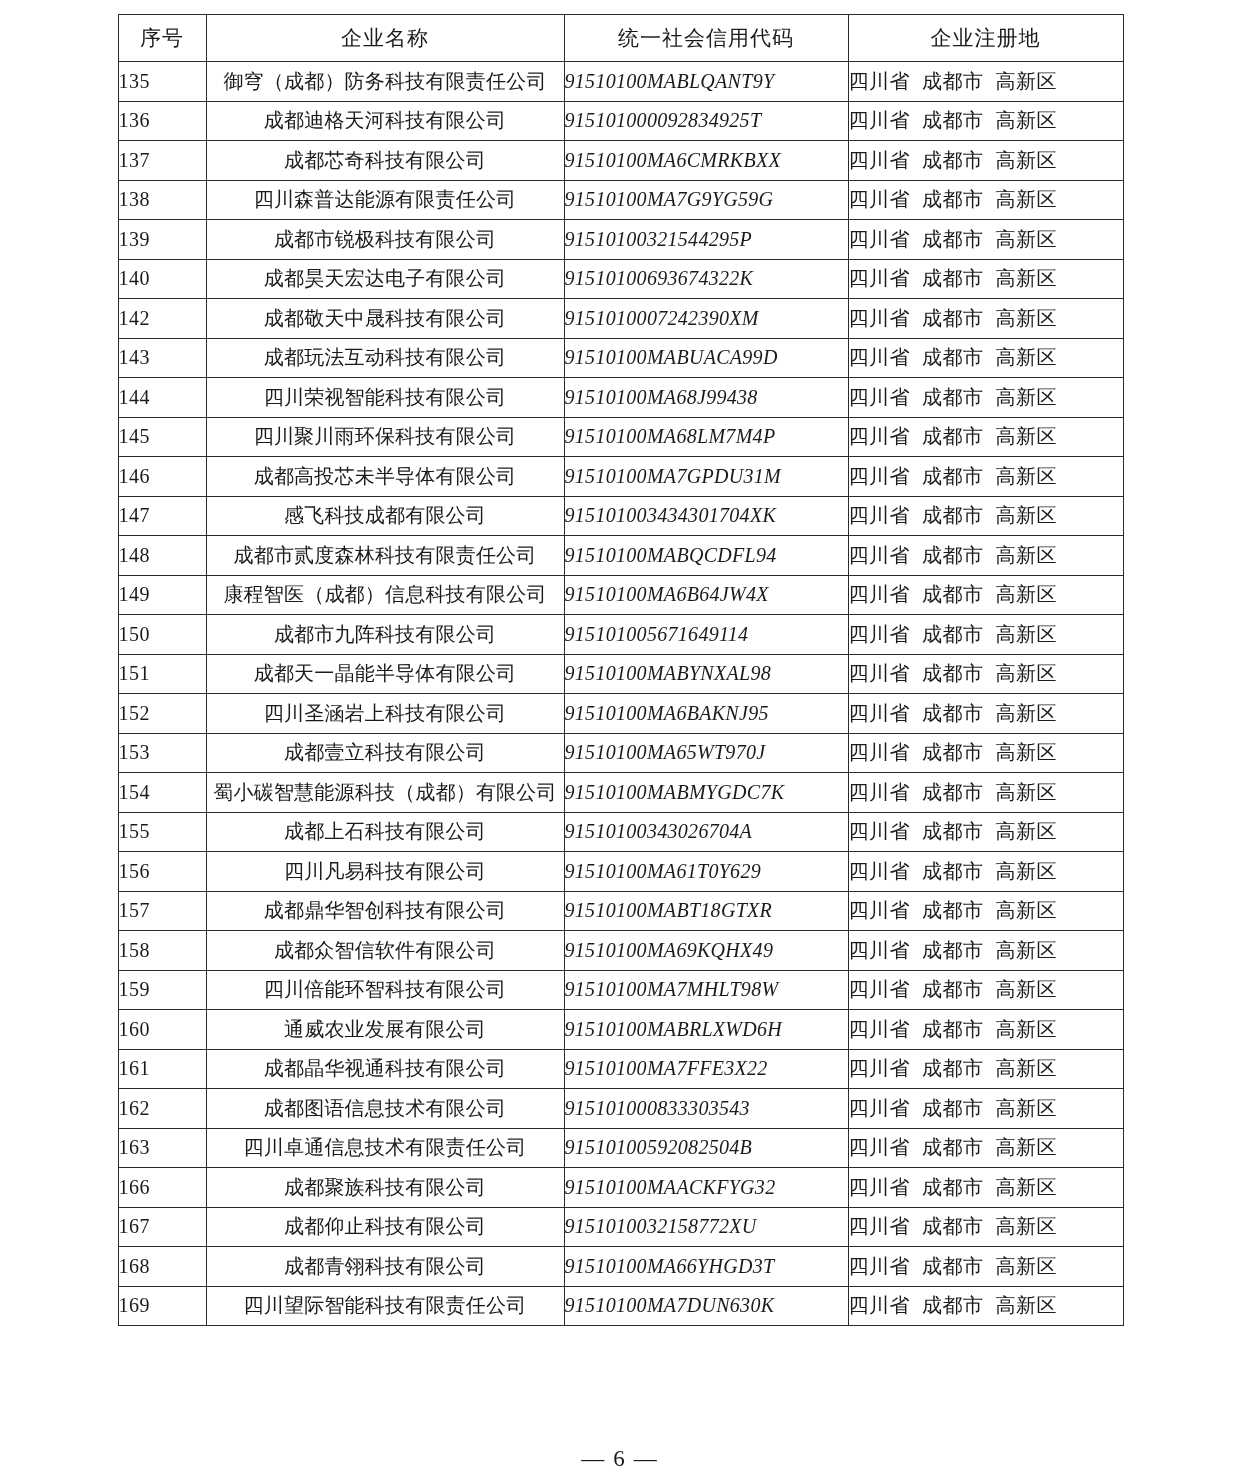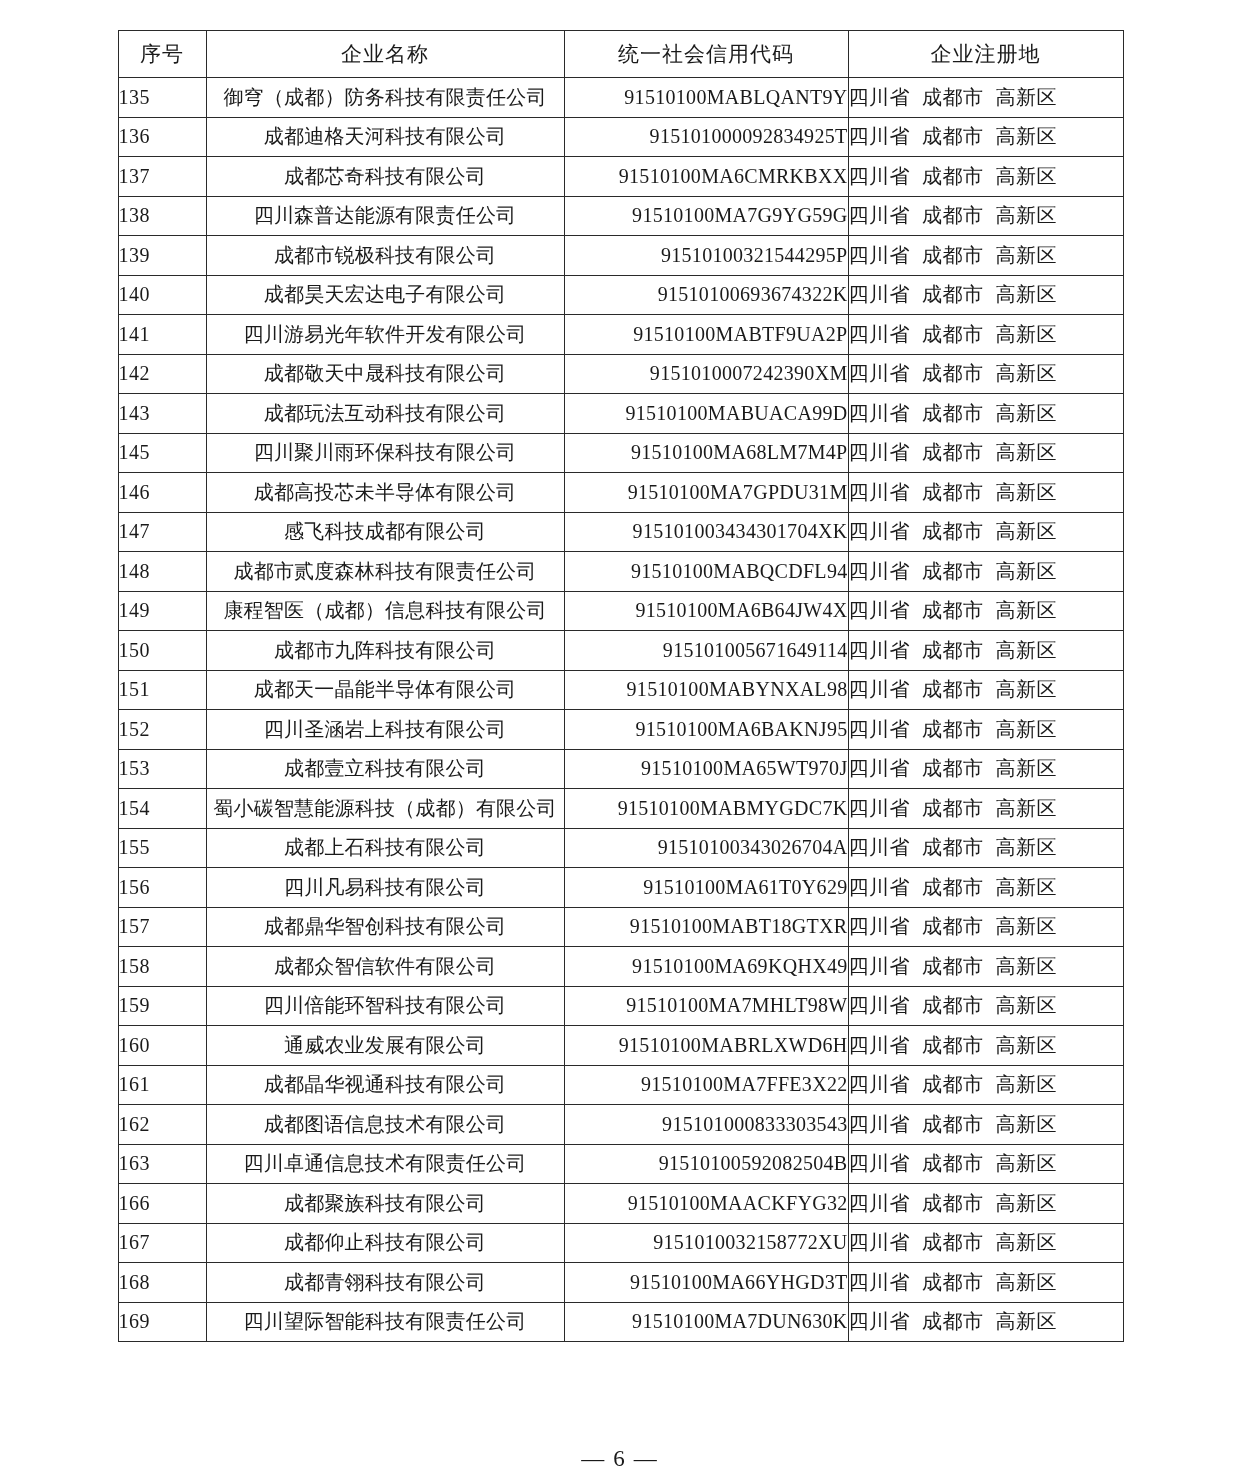--- a/index.html
+++ b/index.html
@@ -17,21 +17,21 @@
   }
   .page {
     width: 1241px;
     height: 1480px;
     position: relative;
     box-sizing: border-box;
     padding: 14px 0 0 0;
   }
   table.company-table {
     border-collapse: collapse;
-    margin: 16px auto;
+    margin: 0 auto;
     width: 1005px;
     table-layout: fixed;
   }
   table.company-table td,
   table.company-table th {
     border: 1px solid #2a2a2a;
     padding: 0;
     vertical-align: middle;
     font-weight: normal;
     background: #fff;
@@ -57,24 +57,25 @@
     font-family: "Liberation Serif", "DejaVu Serif", serif;
     font-size: 20px;
     letter-spacing: 0.5px;
   }
   td.name {
     text-align: center;
     padding-left: 10px;
     letter-spacing: 0.2px;
   }
   td.code {
-    text-align: right;
+    text-align: left;
     font-family: "Liberation Serif", "DejaVu Serif", serif;
     font-size: 20px;
     letter-spacing: 0.3px;
+    font-style: italic;
   }
   td.loc {
     letter-spacing: 0.5px;
   }
   td.loc .seg { display: inline-block; }
   td.loc .seg + .seg { margin-left: 12px; }
 
   .footer {
     position: absolute;
     left: 0;
@@ -138,38 +139,38 @@
           <td class="code">91510100321544295P</td>
           <td class="loc"><span class="seg">四川省</span><span class="seg">成都市</span><span class="seg">高新区</span></td>
         </tr>
         <tr>
           <td class="idx">140</td>
           <td class="name">成都昊天宏达电子有限公司</td>
           <td class="code">91510100693674322K</td>
           <td class="loc"><span class="seg">四川省</span><span class="seg">成都市</span><span class="seg">高新区</span></td>
         </tr>
         <tr>
-          <td class="idx">141</td>
-          <td class="name">四川游易光年软件开发有限公司</td>
-          <td class="code">91510100MABTF9UA2P</td>
-          <td class="loc"><span class="seg">四川省</span><span class="seg">成都市</span><span class="seg">高新区</span></td>
-        </tr>
-        <tr>
           <td class="idx">142</td>
           <td class="name">成都敬天中晟科技有限公司</td>
           <td class="code">9151010007242390XM</td>
           <td class="loc"><span class="seg">四川省</span><span class="seg">成都市</span><span class="seg">高新区</span></td>
         </tr>
         <tr>
           <td class="idx">143</td>
           <td class="name">成都玩法互动科技有限公司</td>
           <td class="code">91510100MABUACA99D</td>
           <td class="loc"><span class="seg">四川省</span><span class="seg">成都市</span><span class="seg">高新区</span></td>
         </tr>
         <tr>
+          <td class="idx">144</td>
+          <td class="name">四川荣视智能科技有限公司</td>
+          <td class="code">91510100MA68J99438</td>
+          <td class="loc"><span class="seg">四川省</span><span class="seg">成都市</span><span class="seg">高新区</span></td>
+        </tr>
+        <tr>
           <td class="idx">145</td>
           <td class="name">四川聚川雨环保科技有限公司</td>
           <td class="code">91510100MA68LM7M4P</td>
           <td class="loc"><span class="seg">四川省</span><span class="seg">成都市</span><span class="seg">高新区</span></td>
         </tr>
         <tr>
           <td class="idx">146</td>
           <td class="name">成都高投芯未半导体有限公司</td>
           <td class="code">91510100MA7GPDU31M</td>
           <td class="loc"><span class="seg">四川省</span><span class="seg">成都市</span><span class="seg">高新区</span></td>

